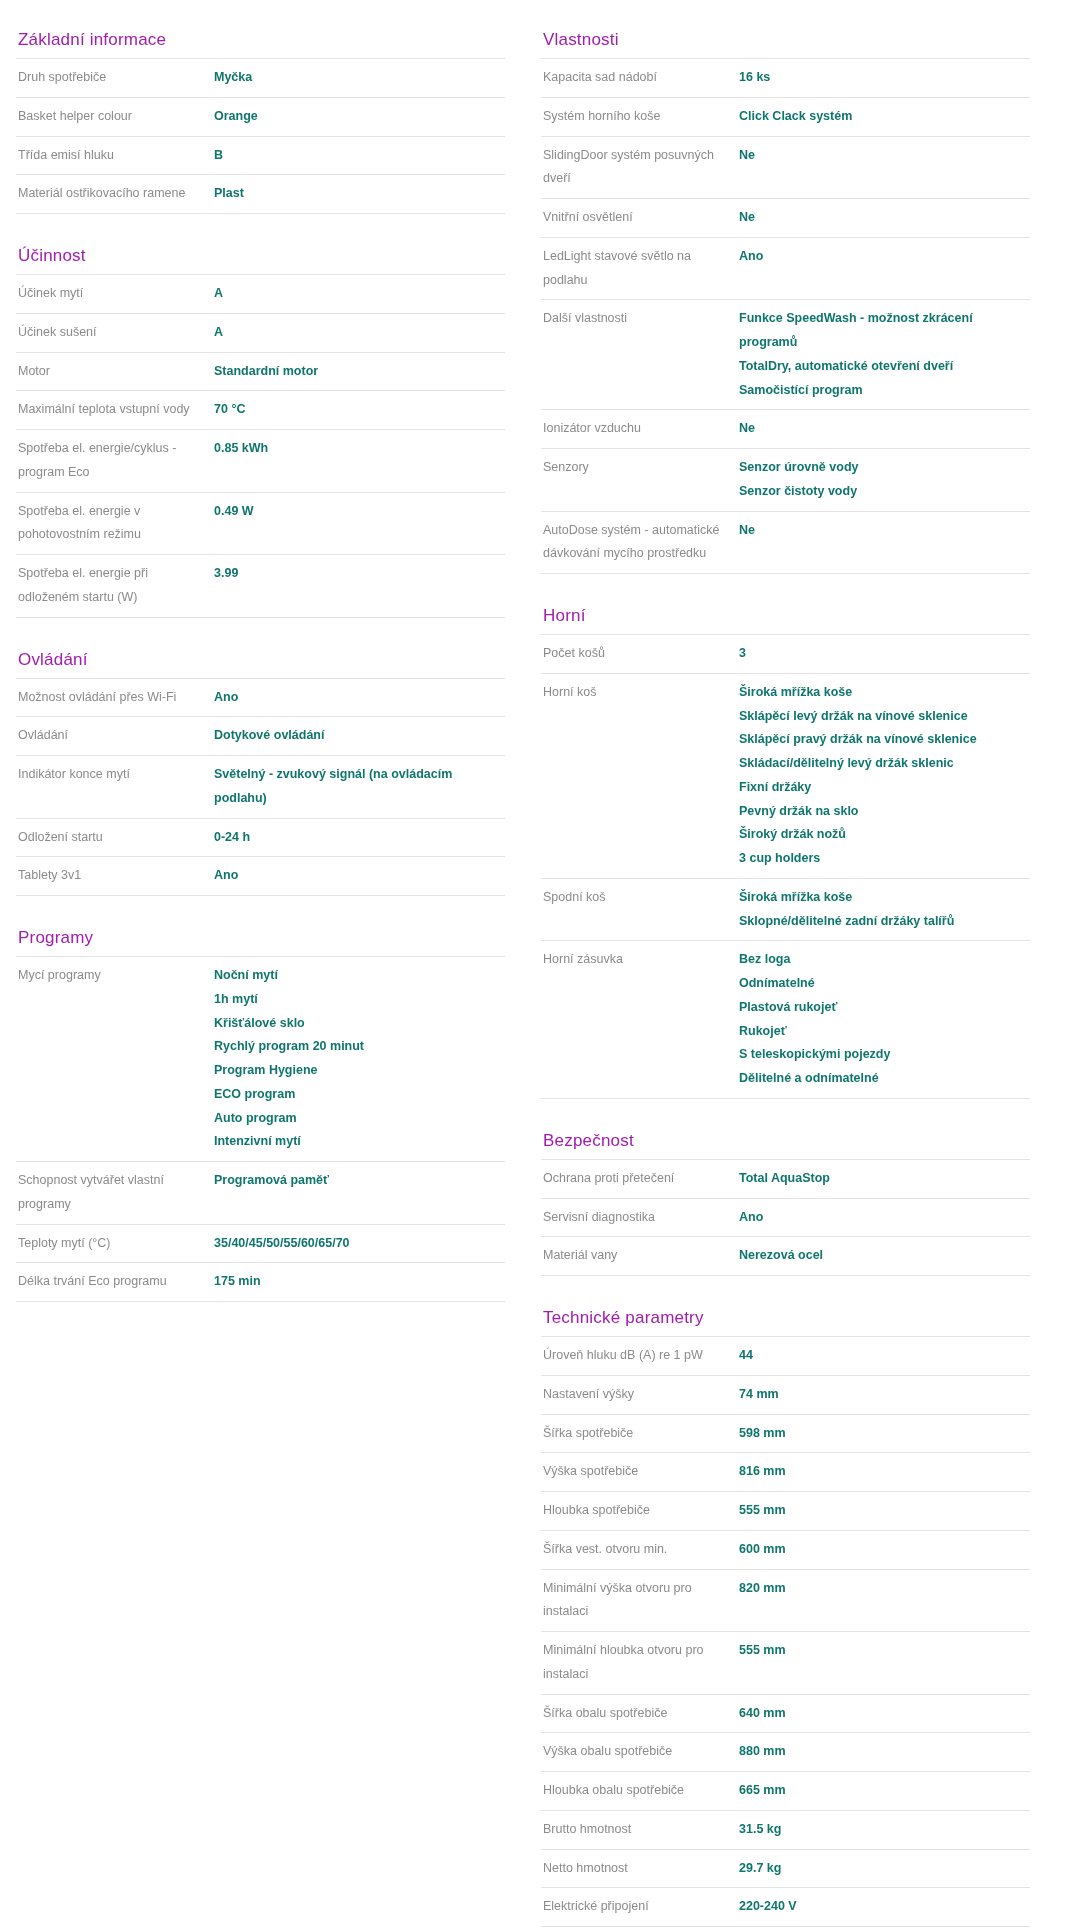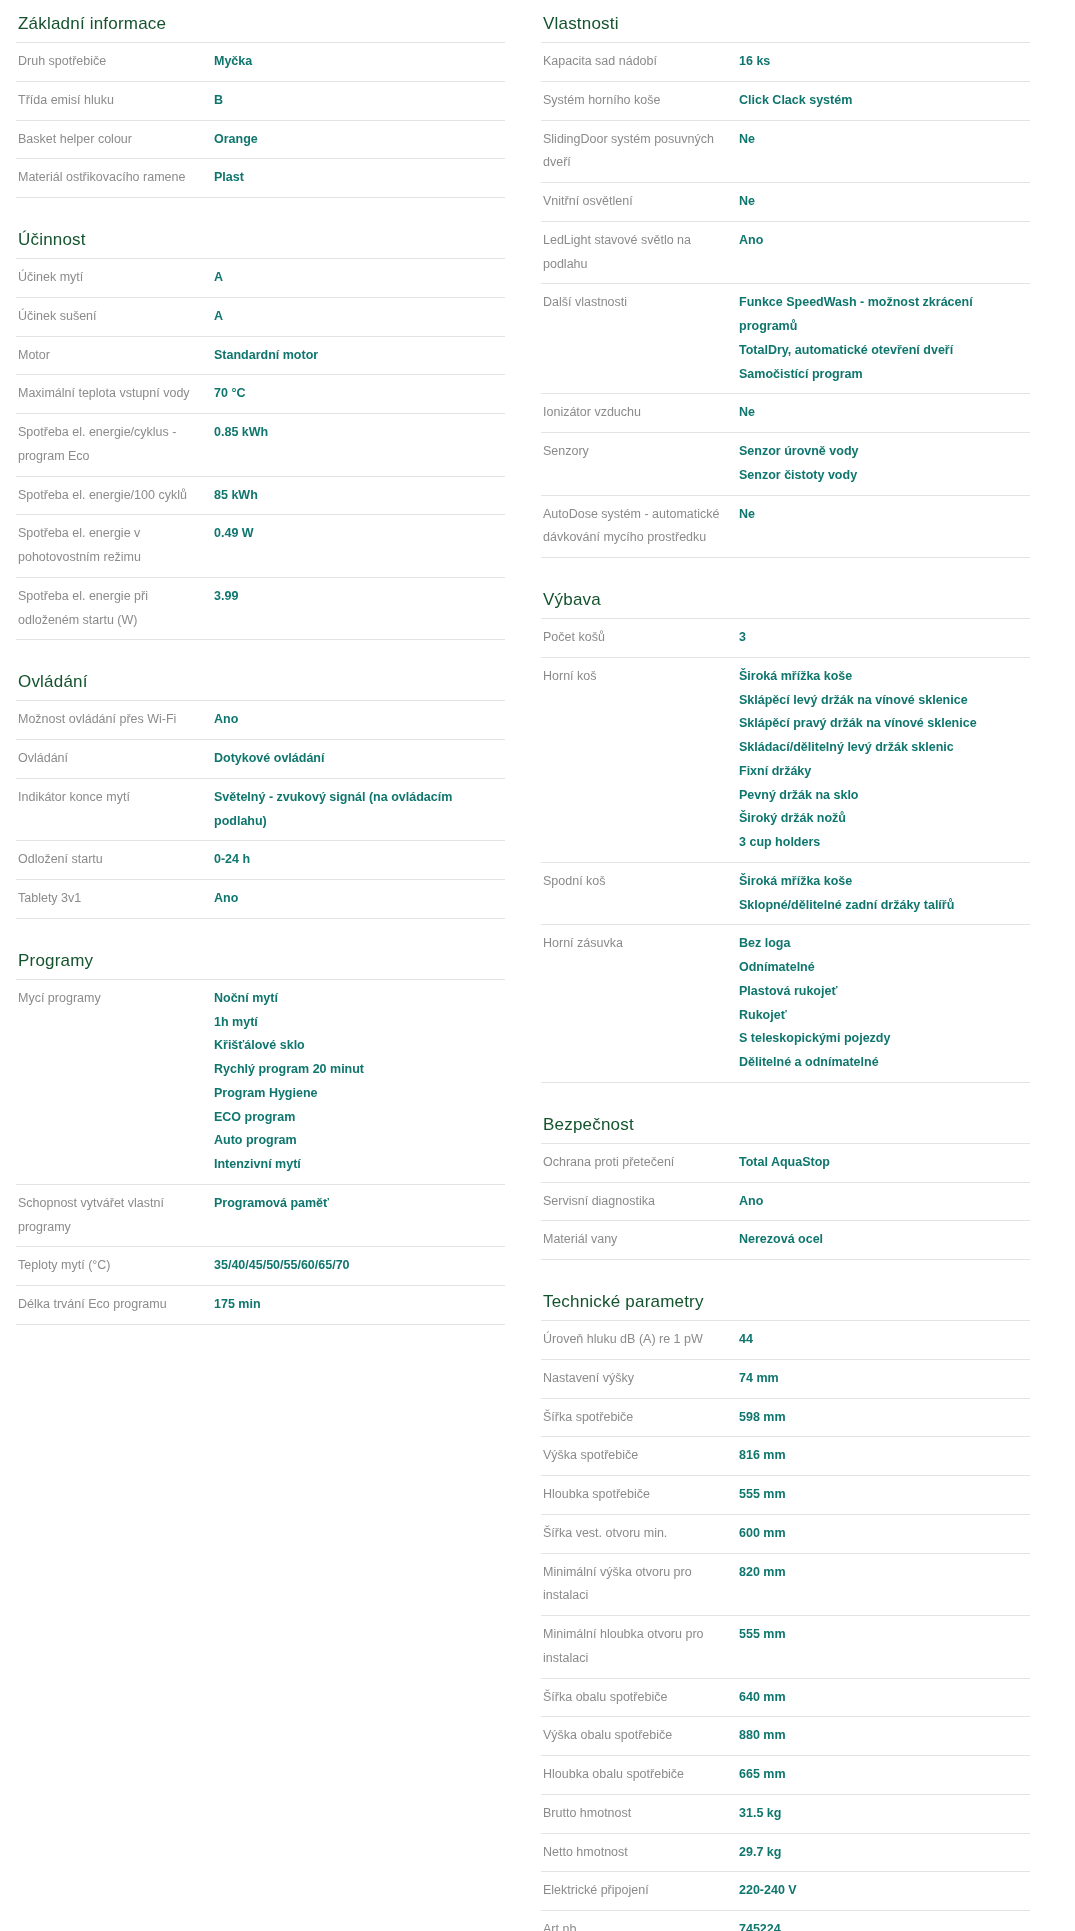--- a/index.html
+++ b/index.html
@@ -23,23 +23,23 @@
   .col {
     width: 489px;
     flex: 0 0 489px;
   }
   .section {
     margin-bottom: 26px;
   }
   .section-title {
     font-size: 17px;
     font-weight: 400;
-    color: #14532d;
+    color: #a21caf;
     letter-spacing: 0.2px;
-    margin: 0 0 8px 2px;
+    margin: 16px 0 8px 2px;
     padding-top: 6px;
   }
   table.spec {
     width: 100%;
     border-collapse: collapse;
     table-layout: fixed;
   }
   table.spec tr {
     border-bottom: 1px solid #e3e3e3;
   }
@@ -77,32 +77,32 @@
         <h2 class="section-title">Základní informace</h2>
         <table class="spec">
           <tbody>
             <tr>
               <td class="label">Druh spotřebiče</td>
               <td class="value">
                 <span class="multi">Myčka</span>
               </td>
             </tr>
             <tr>
+              <td class="label">Basket helper colour</td>
+              <td class="value">
+                <span class="multi">Orange</span>
+              </td>
+            </tr>
+            <tr>
               <td class="label">Třída emisí hluku</td>
               <td class="value">
                 <span class="multi">B</span>
               </td>
             </tr>
             <tr>
-              <td class="label">Basket helper colour</td>
-              <td class="value">
-                <span class="multi">Orange</span>
-              </td>
-            </tr>
-            <tr>
               <td class="label">Materiál ostřikovacího ramene</td>
               <td class="value">
                 <span class="multi">Plast</span>
               </td>
             </tr>
           </tbody>
         </table>
       </div>
       <div class="section">
         <h2 class="section-title">Účinnost</h2>
@@ -129,26 +129,20 @@
             <tr>
               <td class="label">Maximální teplota vstupní vody</td>
               <td class="value">
                 <span class="multi">70 °C</span>
               </td>
             </tr>
             <tr>
               <td class="label">Spotřeba el. energie/cyklus - program Eco</td>
               <td class="value">
                 <span class="multi">0.85 kWh</span>
-              </td>
-            </tr>
-            <tr>
-              <td class="label">Spotřeba el. energie/100 cyklů</td>
-              <td class="value">
-                <span class="multi">85 kWh</span>
               </td>
             </tr>
             <tr>
               <td class="label">Spotřeba el. energie v pohotovostním režimu</td>
               <td class="value">
                 <span class="multi">0.49 W</span>
               </td>
             </tr>
             <tr>
               <td class="label">Spotřeba el. energie při odloženém startu (W)</td>
@@ -294,21 +288,21 @@
             <tr>
               <td class="label">AutoDose systém - automatické dávkování mycího prostředku</td>
               <td class="value">
                 <span class="multi">Ne</span>
               </td>
             </tr>
           </tbody>
         </table>
       </div>
       <div class="section">
-        <h2 class="section-title">Výbava</h2>
+        <h2 class="section-title">Horní</h2>
         <table class="spec">
           <tbody>
             <tr>
               <td class="label">Počet košů</td>
               <td class="value">
                 <span class="multi">3</span>
               </td>
             </tr>
             <tr>
               <td class="label">Horní koš</td>

